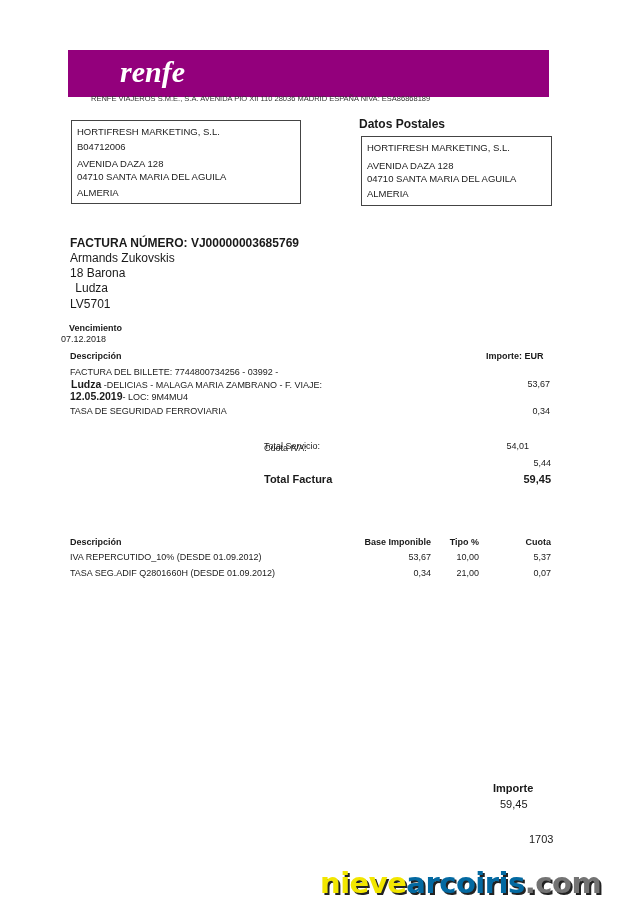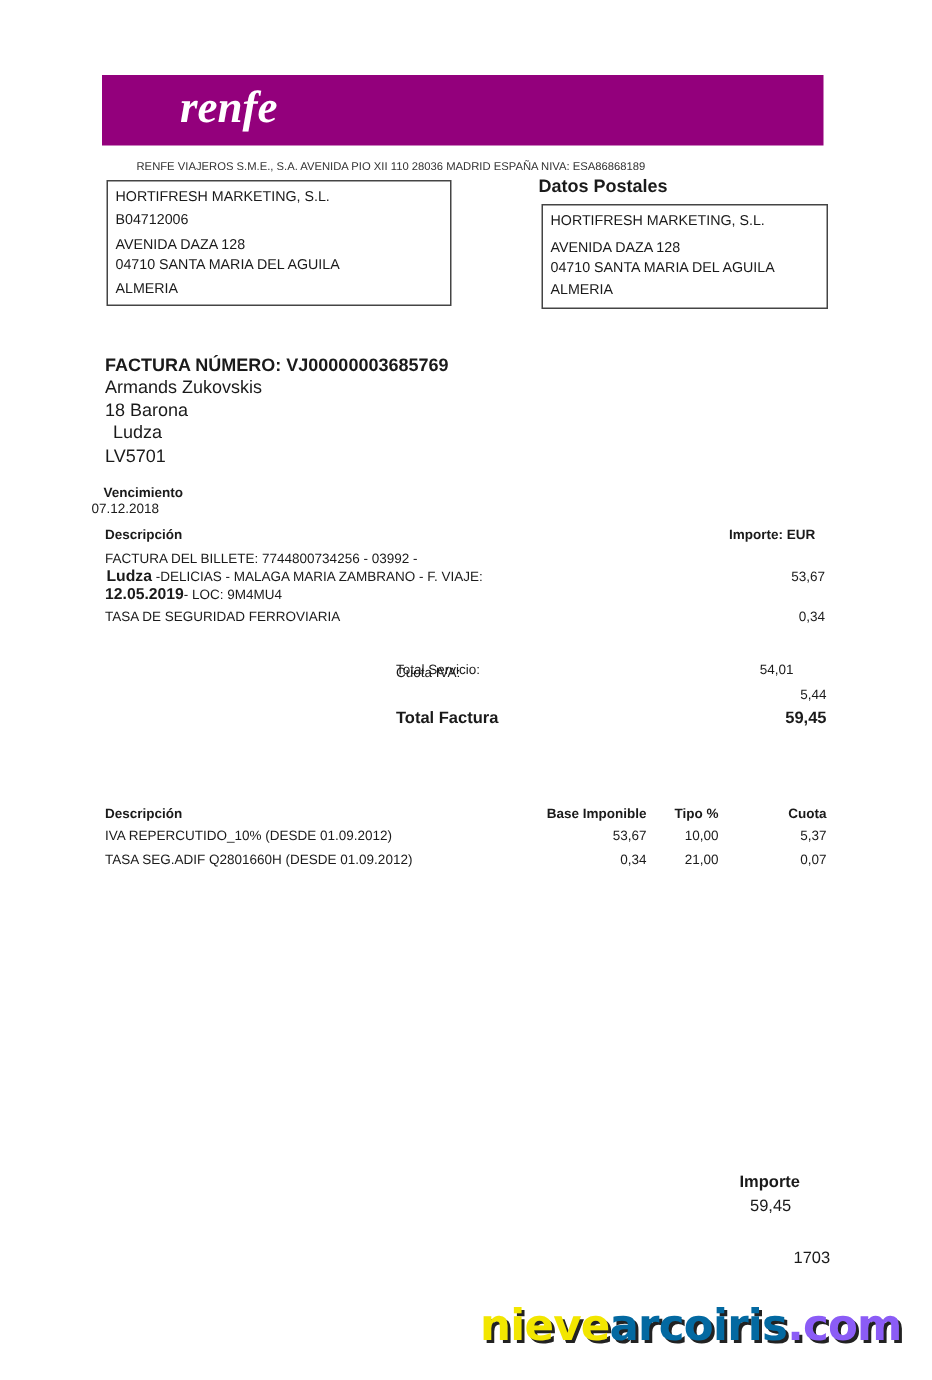--- a/index.html
+++ b/index.html
@@ -2,21 +2,21 @@
 <html><head>
   <meta charset="utf-8">
   <style>
     html, body { margin: 0; padding: 0; background: #ffffff; }
     body { width: 621px; height: 920px; position: relative; overflow: hidden;
            font-family: "Liberation Sans", sans-serif; color: #1a1a1a; }
     .abs { position: absolute; white-space: nowrap; }
     .banner { left: 68px; top: 50px; width: 481px; height: 47px; background: #93007c; }
     .logo { left: 120px; top: 55px; font-family: Liberation Serif, serif; font-style: italic;
             font-weight: bold; font-size: 30px; color: #ffffff; letter-spacing: 0px; }
-    .company-line { left: 70px; top: 106px; font-size: 7.5px; color: #333; padding-left: 21px; }
+    .company-line { left: 70px; top: 94px; font-size: 7.5px; color: #333; padding-left: 21px; }
     .box { border: 1px solid #444; }
     .box-left { left: 71px; top: 120px; width: 228px; height: 82px; }
     .box-right { left: 361px; top: 136px; width: 189px; height: 68px; }
     .box-text { font-size: 9.5px; color: #1a1a1a; }
     .h-postal { left: 359px; top: 117px; font-size: 12px; font-weight: bold; }
     .inv-num { left: 70px; top: 236px; font-size: 12px; font-weight: bold; }
     .cust { font-size: 12px; }
     .small-bold { font-size: 9px; font-weight: bold; }
     .small { font-size: 9px; }
     .num { text-align: right; }
@@ -83,13 +83,13 @@
 
 <div class="abs small" style="left:70px;top:568px;">TASA SEG.ADIF Q2801660H (DESDE 01.09.2012)</div>
 <div class="abs small num" style="left:370px;top:568px;width:61px;">0,34</div>
 <div class="abs small num" style="left:430px;top:568px;width:49px;">21,00</div>
 <div class="abs small num" style="left:500px;top:568px;width:51px;">0,07</div>
 
 <div class="abs" style="left:493px;top:782px;font-size:11px;font-weight:bold;">Importe</div>
 <div class="abs" style="left:500px;top:798px;font-size:11px;">59,45</div>
 <div class="abs" style="left:529px;top:833px;font-size:11px;">1703</div>
 
-<div class="abs wm"><span style="color:#f2e600;">nieve</span><span style="color:#0369a1;">arcoiris</span><span style="color:#8b5cf6;">.com</span></div>
+<div class="abs wm"><span style="color:#f2e600;">nieve</span><span style="color:#0369a1;">arcoiris</span><span style="color:#737373;">.com</span></div>
 
 </body></html>

